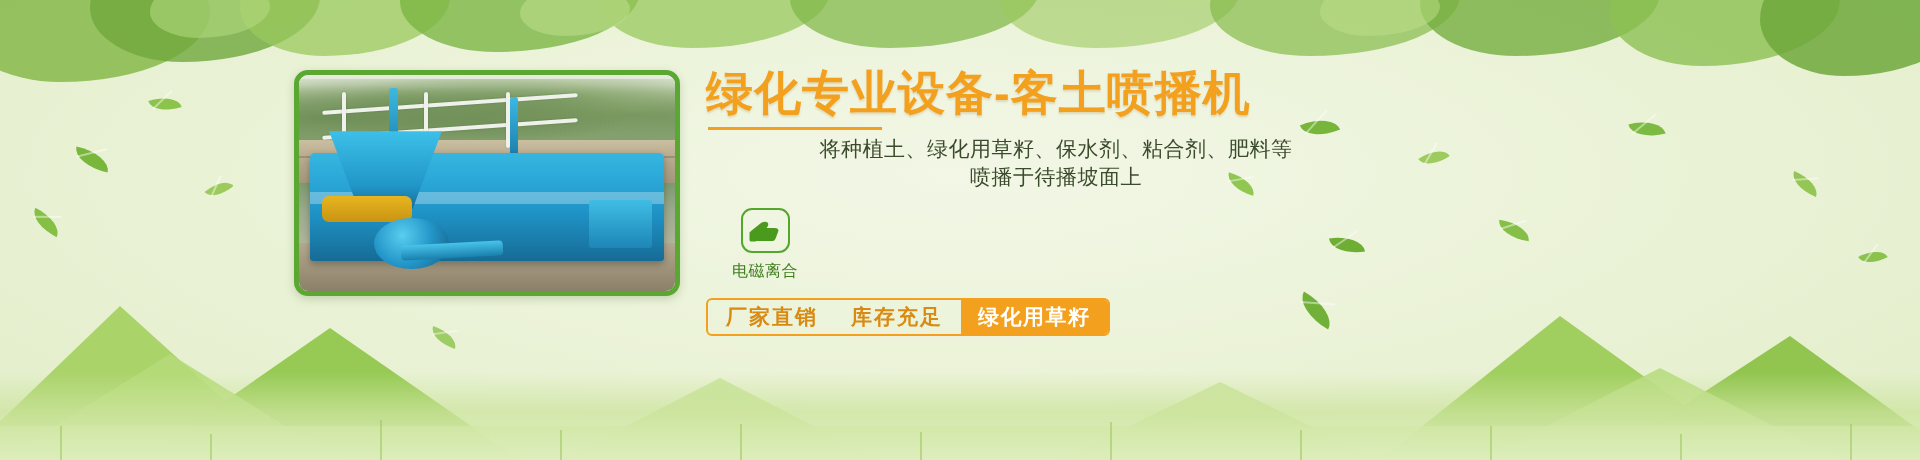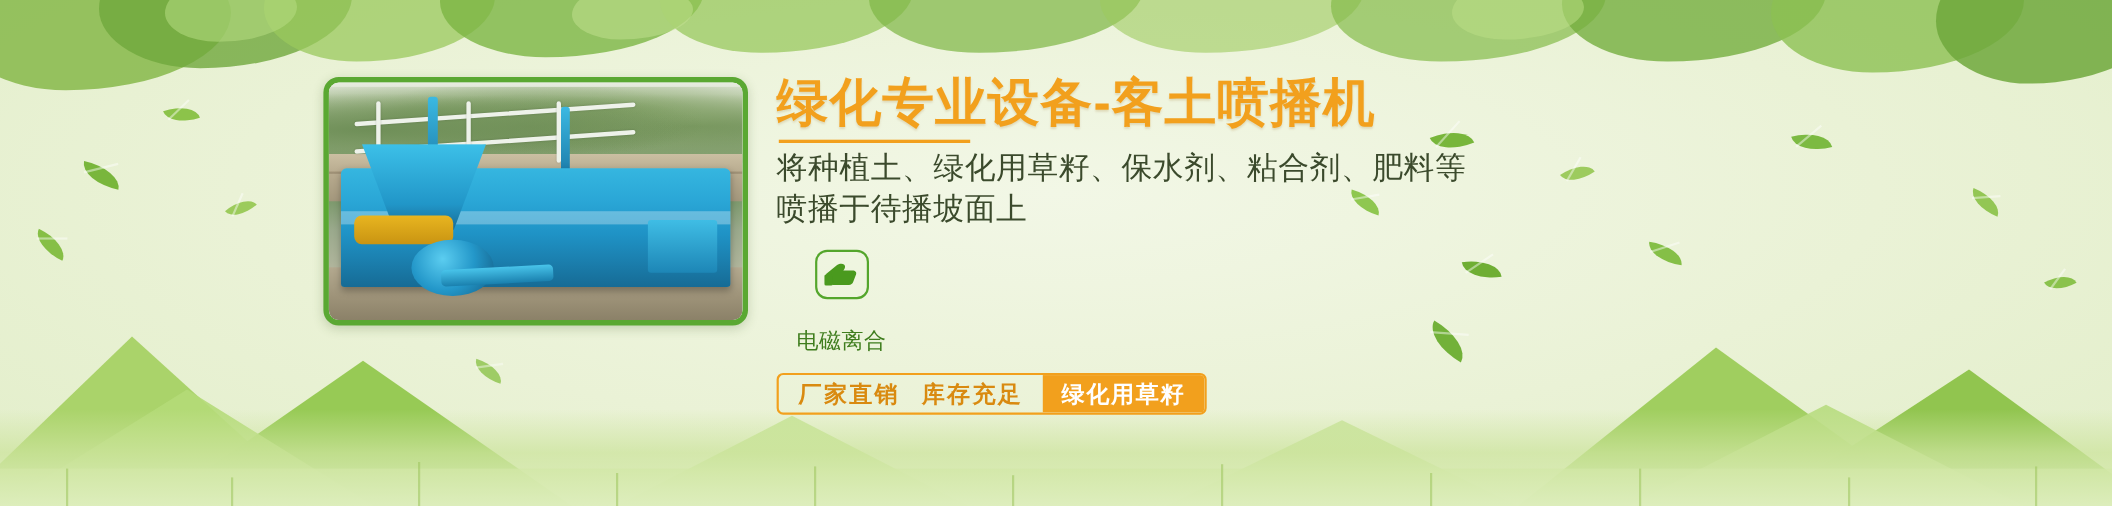--- a/index.html
+++ b/index.html
@@ -74,32 +74,32 @@
 
   
   .content { position:absolute; left:706px; top:68px; width:700px; }
 
   .headline { font-size:47px; font-weight:bold; color:#f2a01d; letter-spacing:1px;
     line-height:1.06; white-space:nowrap;
     text-shadow:0 2px 2px rgba(150,95,0,.18); }
 
   .divider { width:174px; height:3px; background:#f2a01d; margin:9px 0 5px 2px; }
 
-  .desc { color:#3b4a2c; font-size:28px; line-height:1.32; letter-spacing:.5px; }
+  .desc { color:#3b4a2c; font-size:21px; line-height:1.32; letter-spacing:.5px;text-align:center; }
 
   .features { display:flex; align-items:flex-start; margin-top:18px; }
   .feature { text-align:center; }
   .feat-icon { width:49px; height:45px; border:2px solid #54a62c; border-radius:11px;
     margin:0 auto; display:flex; align-items:center; justify-content:center; background:transparent; }
   .feat-icon svg { display:block; }
-  .feat-label { margin-top:24px; font-size:20px; color:#3f7d1e; letter-spacing:.5px; white-space:nowrap; }
+  .feat-label { margin-top:8px; font-size:16px; color:#3f7d1e; letter-spacing:.5px; white-space:nowrap; }
 
   .cta-row { margin-top:16px; display:inline-flex; align-items:stretch;
     border:2px solid #f2a01d; border-radius:6px; overflow:hidden; height:38px; }
-  .cta-text { display:flex; align-items:center; padding:0 18px; gap:20px;
+  .cta-text { display:flex; align-items:center; padding:0 18px; gap:33px;
     font-size:21px; font-weight:bold; color:#d98a10; letter-spacing:2px; white-space:nowrap; }
   .cta-btn { display:flex; align-items:center; padding:0 17px;
     background:#f2a01d; color:#fff; font-size:21px; font-weight:bold; letter-spacing:1.5px;
     white-space:nowrap; }
 </style>
 </head>
 <body>
 
 <div class="banner">
 

